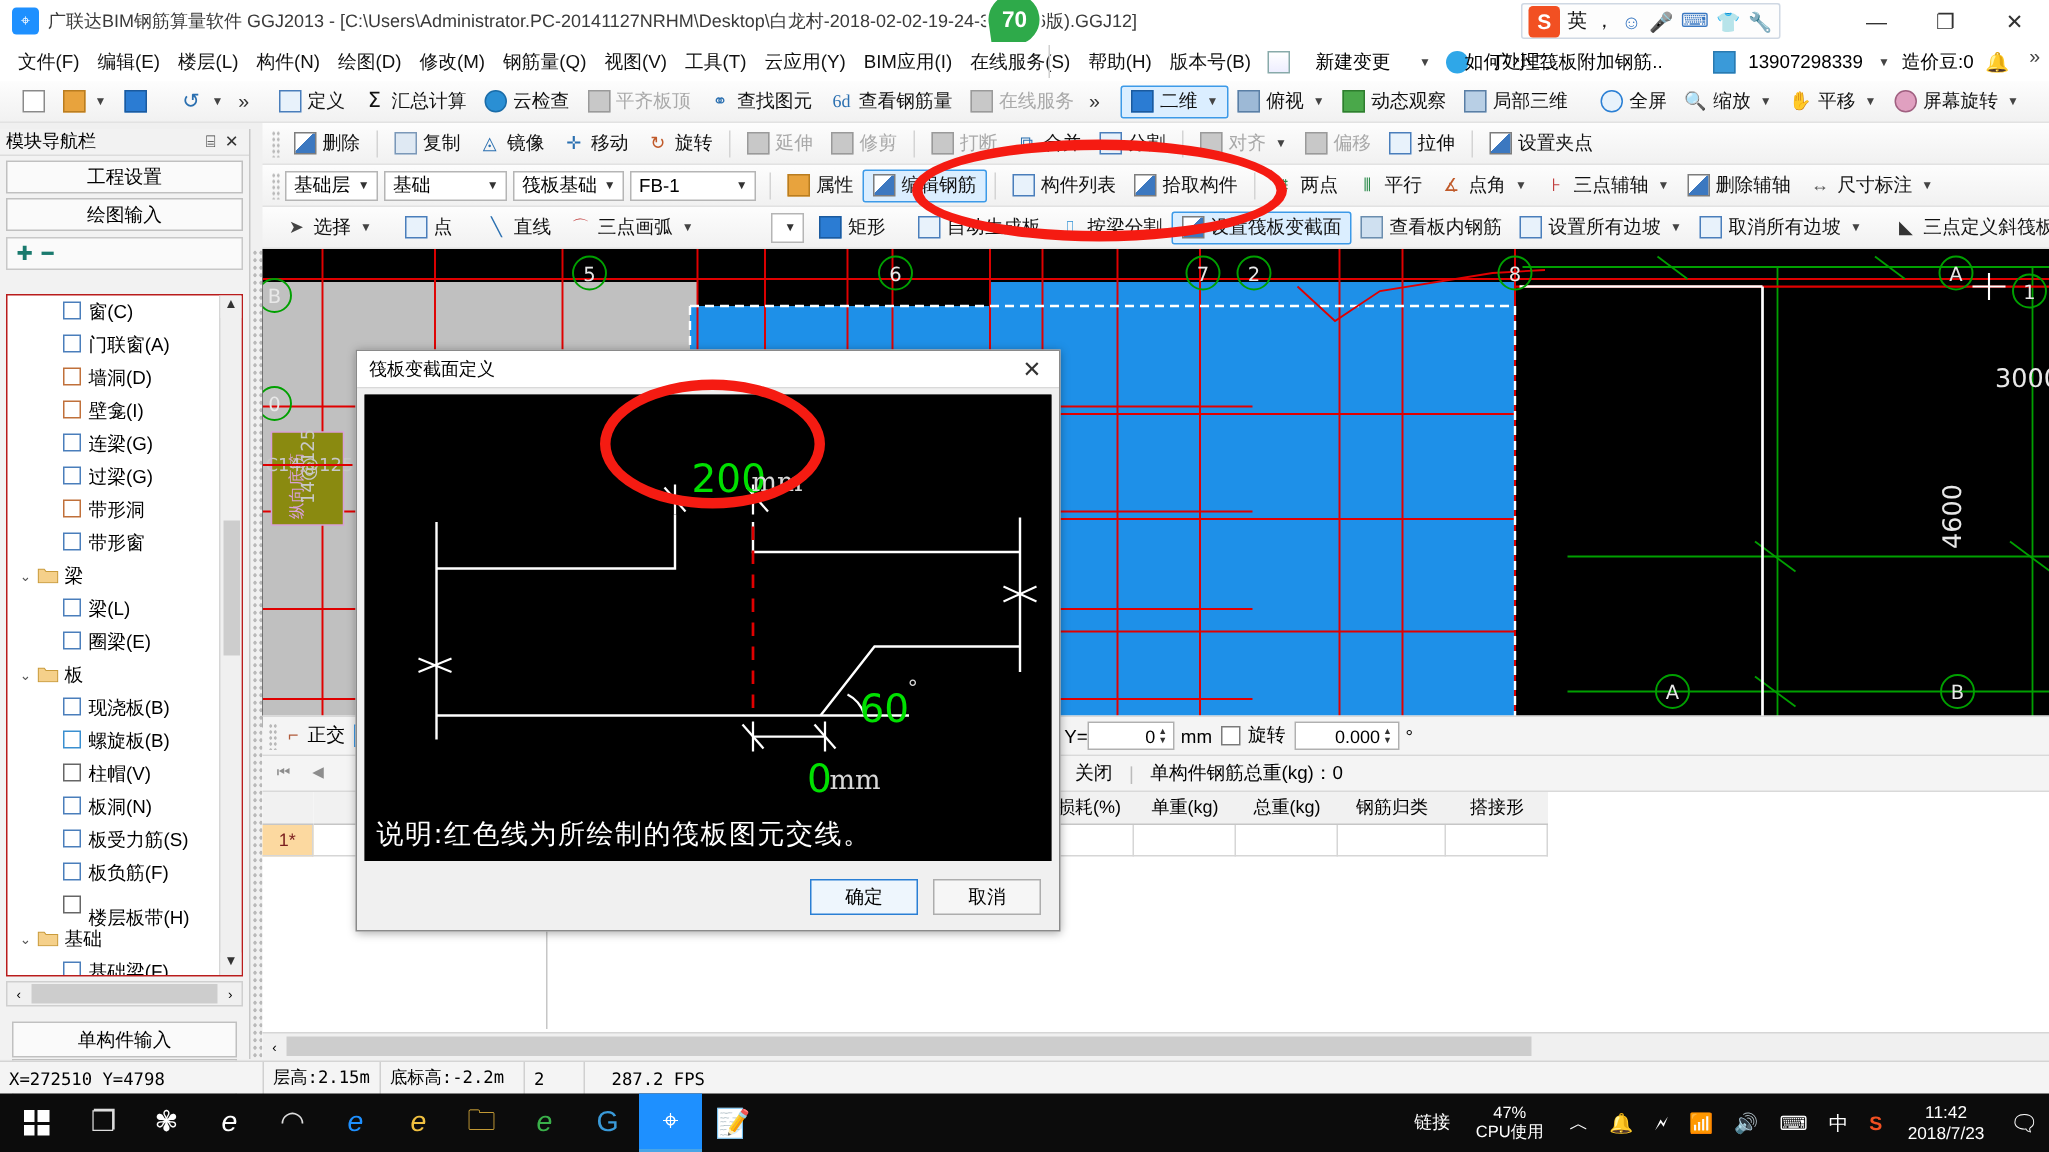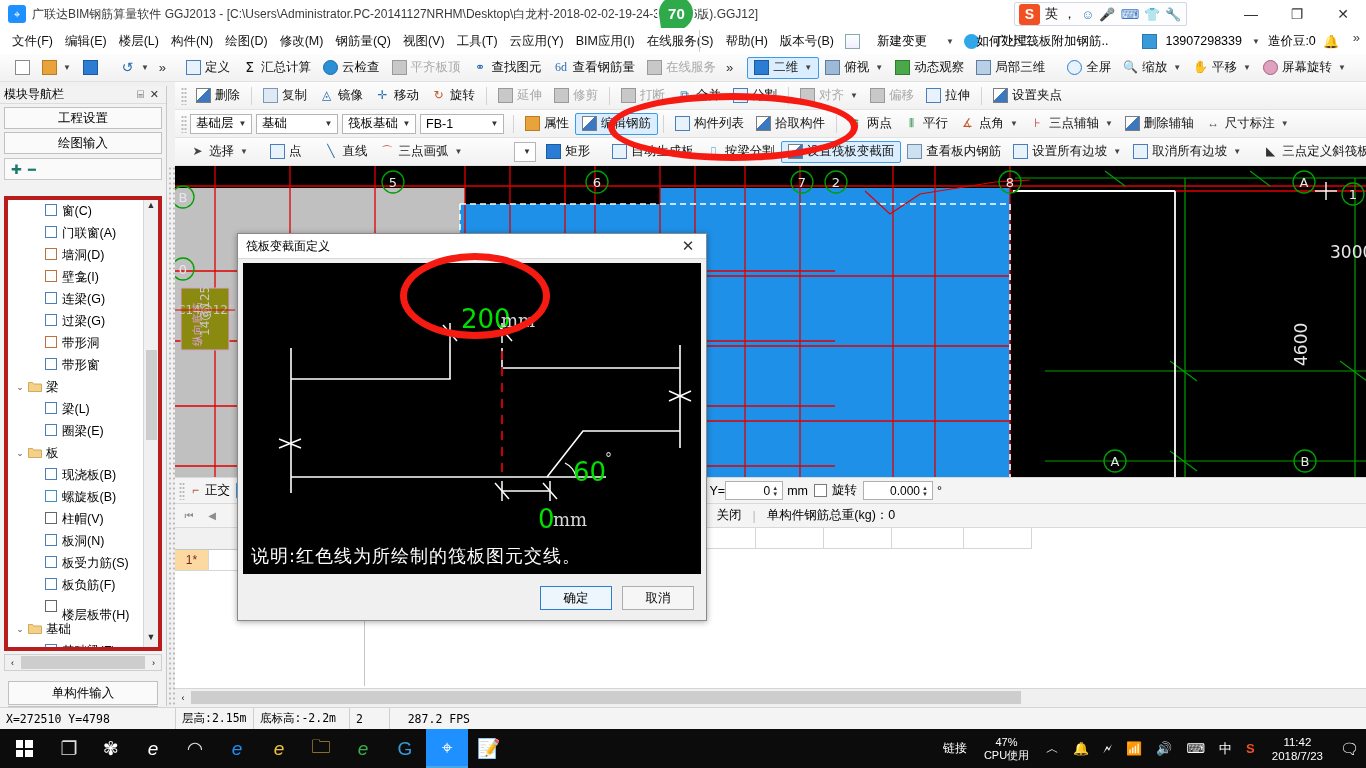--- a/index.html
+++ b/index.html
@@ -117,21 +117,21 @@
   .lp-btn {
     margin:3px 4px 0 4px; height:22px; background:#fafafa;
     border:1px solid #c0c0c0; display:flex; align-items:center; justify-content:center;
     font-size:12.5px;
   }
   .lp-toolrow { margin:4px 4px 2px 4px; height:22px; background:#fafafa; border:1px solid #c8c8c8;
                 display:flex; align-items:center; gap:6px; padding-left:6px; }
   .addico { color:#1a7a6e; font-size:13px; font-weight:bold; }
   .tree {
     position:absolute; left:4px; top:110px; right:4px; height:455px;
-    background:#fff; border:4px solid #b91c1c; overflow:hidden;padding-left:34px;
+    background:#fff; border:1px solid #b91c1c; overflow:hidden;padding-left:34px;
   }
   .tnode { height:22px; display:flex; align-items:center; font-size:12.5px; white-space:nowrap; }
   .tnode .ind { display:inline-block; }
   .tnode .tw { width:12px; text-align:center; font-size:9px; color:#555; }
   .tnode .ti { width:17px; text-align:center; }
   .tscroll { position:absolute; right:0; top:0; width:15px; bottom:0; background:#f0f0f0; border-left:1px solid #d6d6d6; }
   .tscroll .ar { height:15px; text-align:center; font-size:9px; color:#333; background:#f0f0f0; }
   .tscroll .thumb { position:absolute; top:150px; left:2px; width:11px; height:90px; background:#cdcdcd; }
   .hscroll { position:absolute; left:4px; right:4px; top:568px; height:17px; background:#f0f0f0; border:1px solid #cfcfcf; display:flex; align-items:center; }
   .hscroll .ar { width:15px; text-align:center; font-size:9px; }
@@ -925,20 +925,31 @@
         <div style="display:flex">
           <div class="rb-th rowhdr"></div>
           <div class="rb-th" style="flex:1">式</div>
         </div>
         <div class="rb-row">
           <div class="cell sel rowhdr">1*</div>
           <div class="cell" style="flex:1"></div>
         </div>
       </div>
       <div style="flex:1">
+        <div style="display:flex">
+          <div class="rb-th" style="width:157px">公式描述</div>
+          <div class="rb-th" style="width:74px">长度(mm)</div>
+          <div class="rb-th" style="width:50px">根数</div>
+          <div class="rb-th" style="width:50px">搭接</div>
+          <div class="rb-th" style="width:60px">损耗(%)</div>
+          <div class="rb-th" style="width:68px">单重(kg)</div>
+          <div class="rb-th" style="width:68px">总重(kg)</div>
+          <div class="rb-th" style="width:72px">钢筋归类</div>
+          <div class="rb-th" style="width:68px">搭接形</div>
+        </div>
         <div class="rb-row">
           <div class="cell" style="width:157px"></div>
           <div class="cell" style="width:74px"></div>
           <div class="cell" style="width:50px"></div>
           <div class="cell" style="width:50px"></div>
           <div class="cell" style="width:60px"></div>
           <div class="cell" style="width:68px"></div>
           <div class="cell" style="width:68px"></div>
           <div class="cell" style="width:72px"></div>
           <div class="cell" style="width:68px"></div>

